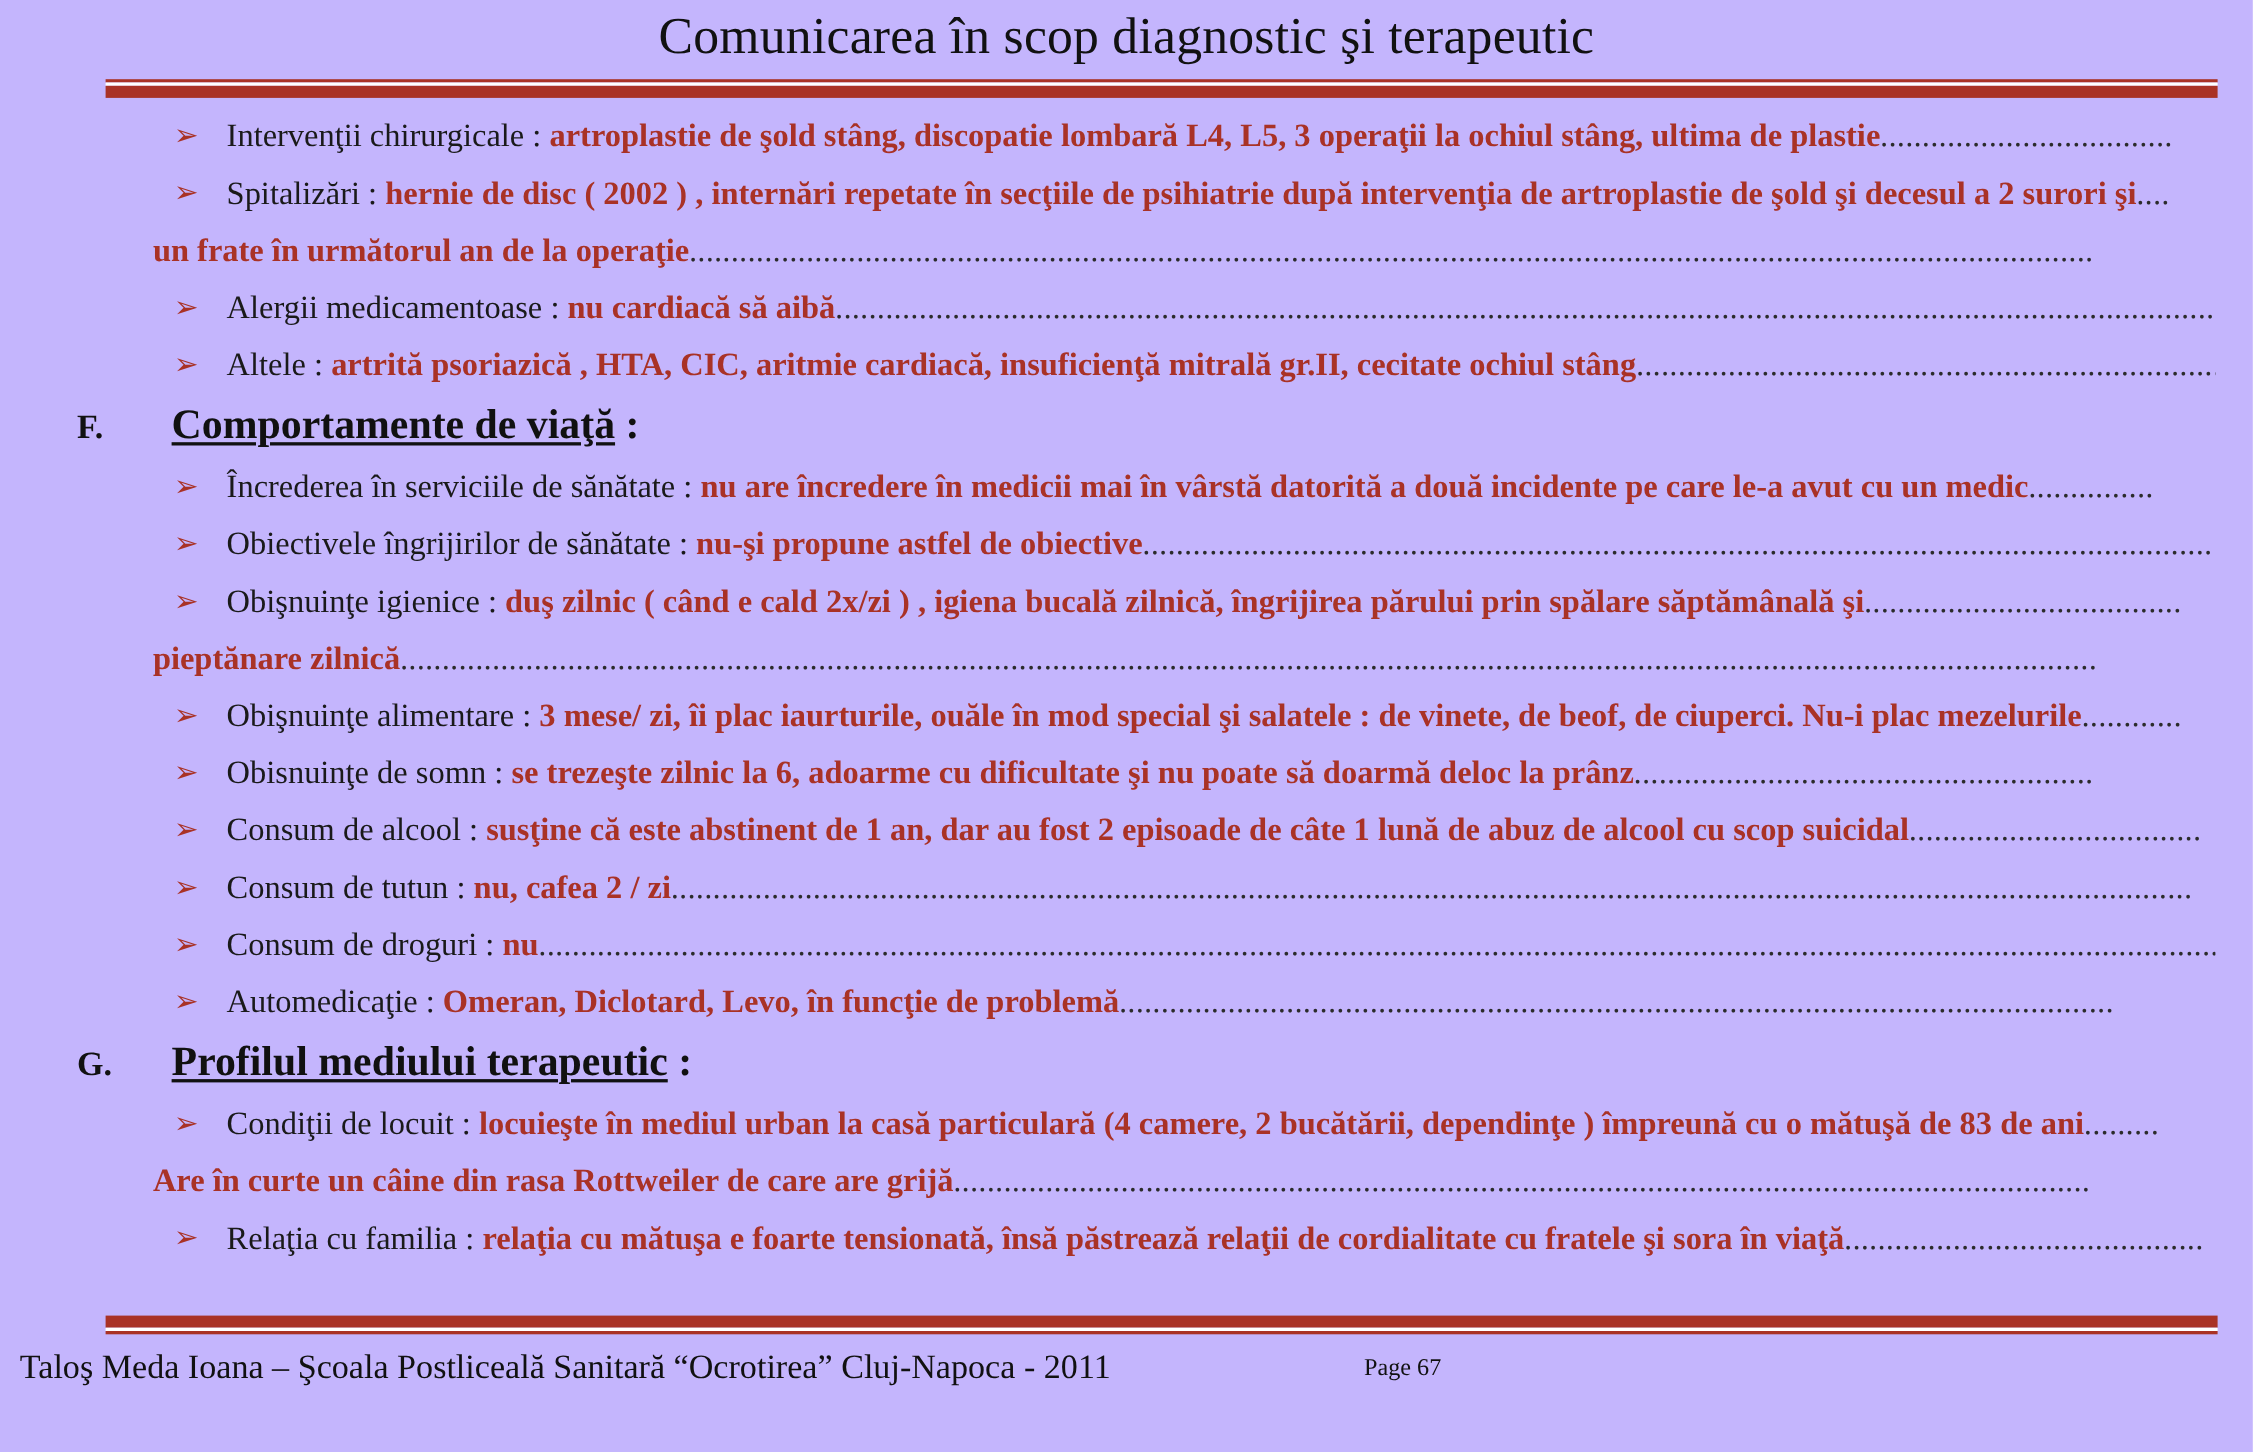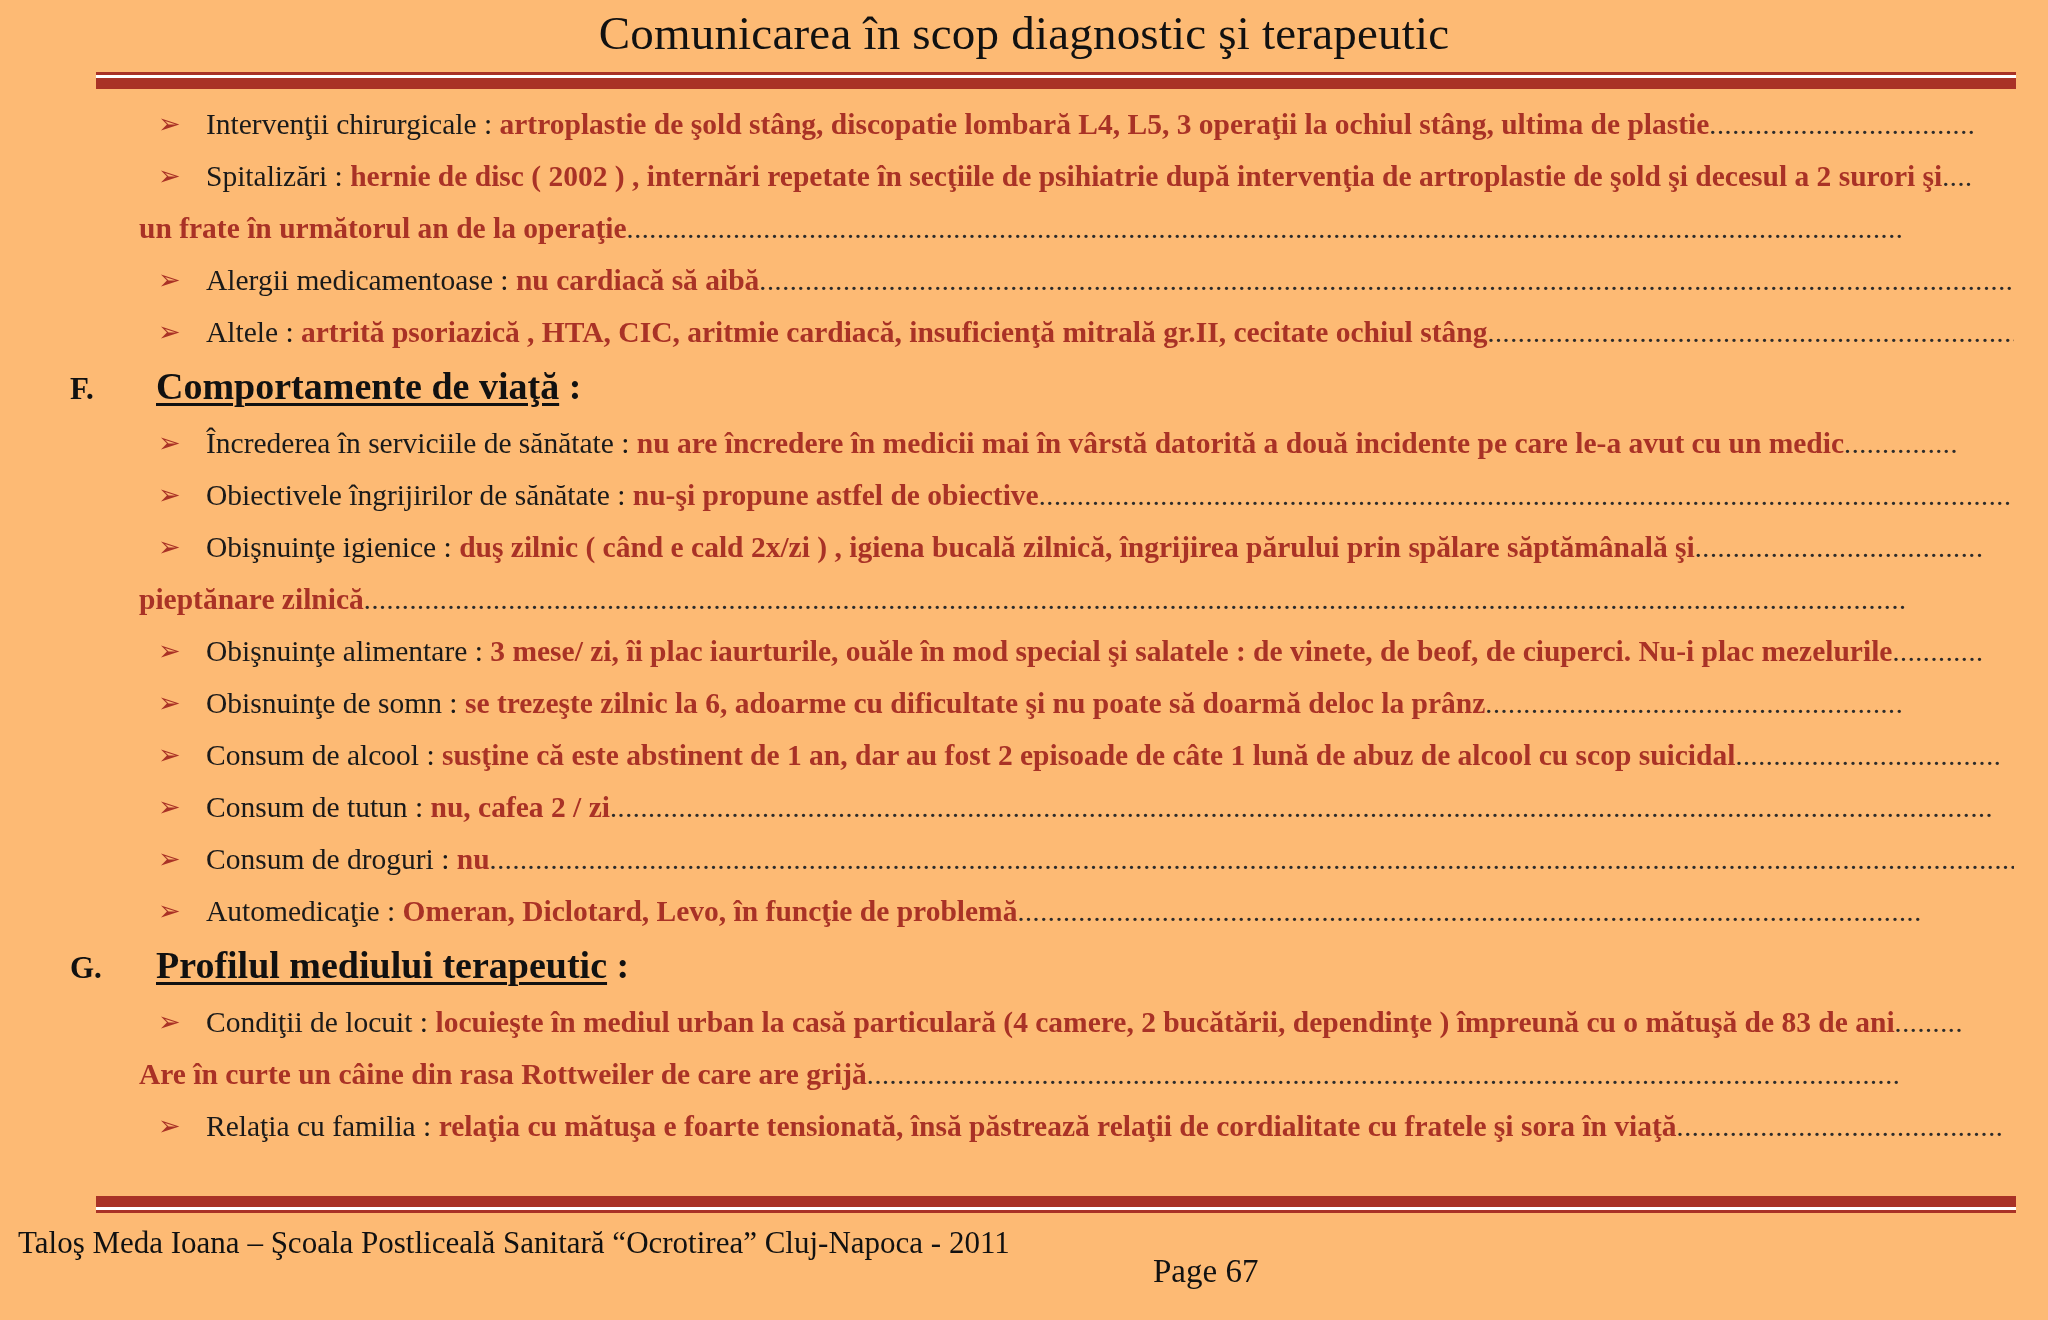--- a/index.html
+++ b/index.html
@@ -12,21 +12,21 @@
     height: 1320px;
     font-family: "Liberation Serif", "DejaVu Serif", serif;
     color: #000000;
     overflow: hidden;
     position: relative;
   }
   .page {
     position: relative;
     width: 2048px;
     height: 1320px;
-    background: #fdba74;
+    background: #c4b5fd;
     box-sizing: border-box;
   }
 
   
   .header {
     position: absolute;
     left: 0;
     top: 0;
     width: 2048px;
     height: 96px;
@@ -174,27 +174,26 @@
     position: absolute;
     left: 18px;
     top: 0;
     font-size: 31px;
     line-height: 50px;
     color: #111111;
     white-space: nowrap;
   }
   .footer-page {
     position: absolute;
-    left: 1153px;
+    left: 1240px;
     top: 0;
-    font-size: 33px;
+    font-size: 22px;
     line-height: 50px;
     color: #111111;
     white-space: nowrap;
-    margin-top: 28px;
   }
 </style>
 </head>
 <body>
 
 <div class="page">
 
   <div class="header">
     <div class="header-title">Comunicarea în scop diagnostic şi terapeutic</div>
     <div class="rule-group">

